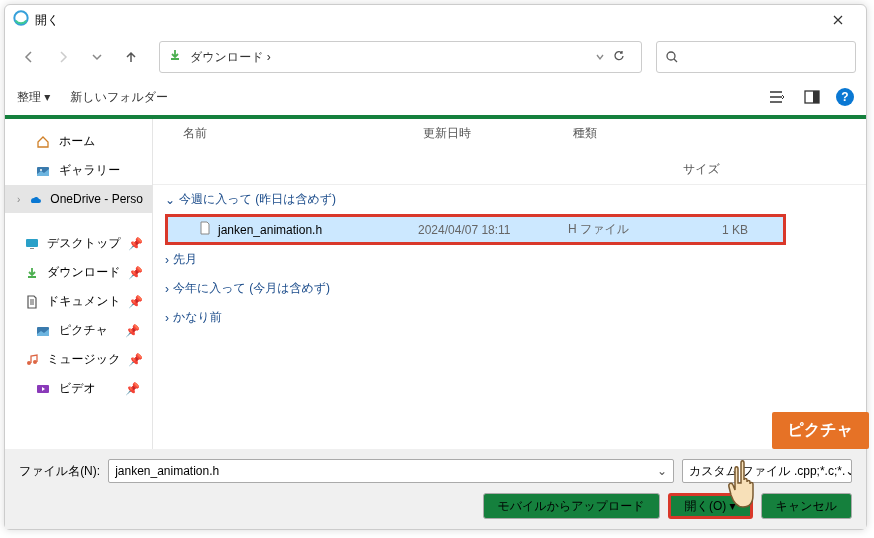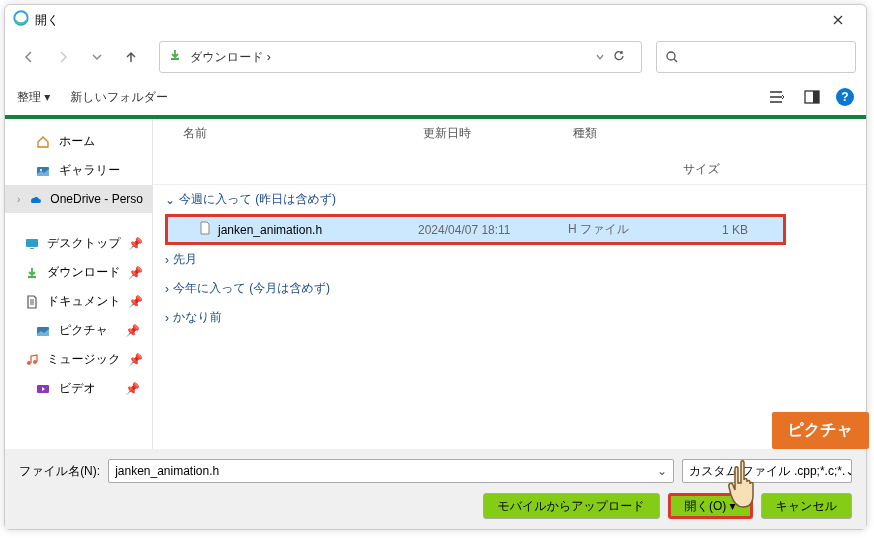--- a/index.html
+++ b/index.html
@@ -52,21 +52,21 @@
     .file-row .ftype { flex: 0 0 110px; color: #666; }
     .file-row .fsize { flex: 0 0 70px; color: #666; text-align: right; }
     .file-icon svg { width: 14px; height: 14px; }
     .footer { background: #f0f0f0; padding: 10px 14px; display: flex; flex-direction: column; gap: 10px; }
     .fn-row { display: flex; align-items: center; gap: 8px; }
     .fn-label { font-size: 12px; }
     .fn-input { flex: 1; height: 24px; border: 1px solid #aaa; padding: 0 6px; font-size: 12px; border-radius: 2px; display: flex; align-items: center; justify-content: space-between; background: #fff; }
     .fn-input span.chev { color: #555; }
     .filter-sel { width: 170px; height: 24px; border: 1px solid #aaa; border-radius: 2px; font-size: 12px; padding: 0 6px; display: flex; align-items: center; justify-content: space-between; background: #fff; white-space: nowrap; overflow: hidden; }
     .btn-row { display: flex; justify-content: flex-end; gap: 8px; align-items: center; }
-    .btn { height: 26px; padding: 0 14px; border: 1px solid #aaa; border-radius: 3px; background: #84cc16; font-size: 12px; cursor: pointer; display: flex; align-items: center; }
+    .btn { height: 26px; padding: 0 14px; border: 1px solid #aaa; border-radius: 3px; background: #15803d; font-size: 12px; cursor: pointer; display: flex; align-items: center; }
     .btn.open-b { border: 3px solid #d9382a; }
     .overlay-click { position: absolute; right: 5px; top: 412px; background: #e67226; color: #fff; padding: 8px 16px; font-size: 16px; font-weight: bold; border-radius: 2px; }
     .hand { position: absolute; right: 105px; top: 455px; z-index: 10; }
     .hand svg { width: 48px; height: 58px; }
   </style>
 </head>
 <body>
 
 <div class="dialog">
   <div class="titlebar">

